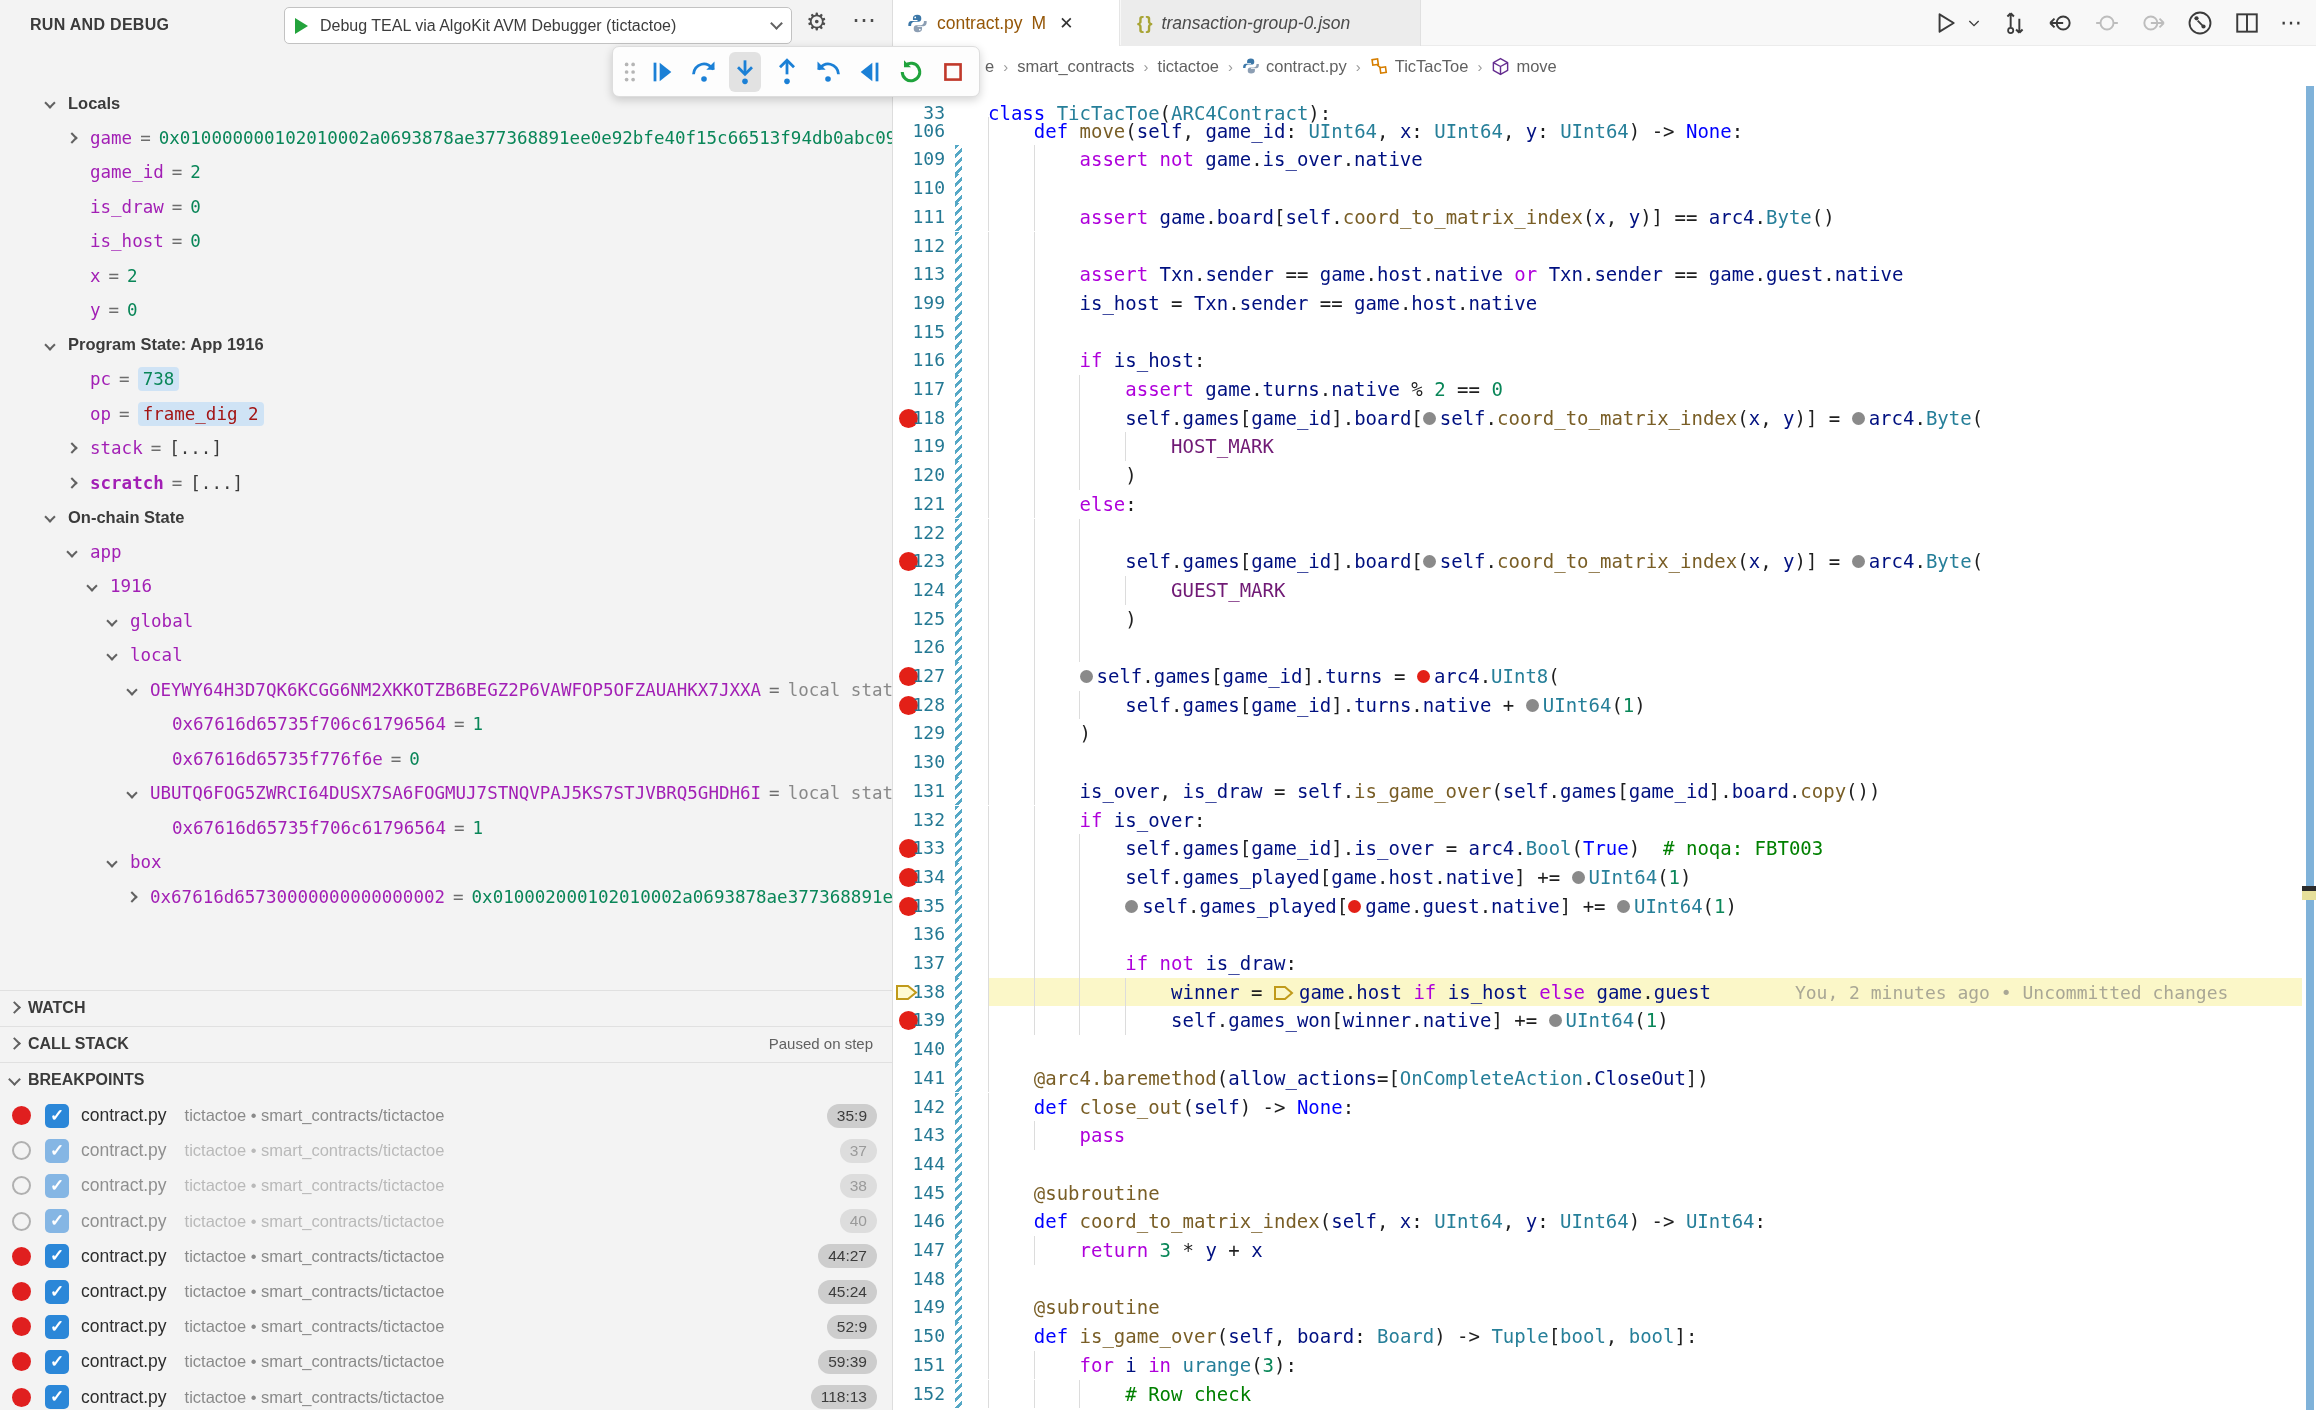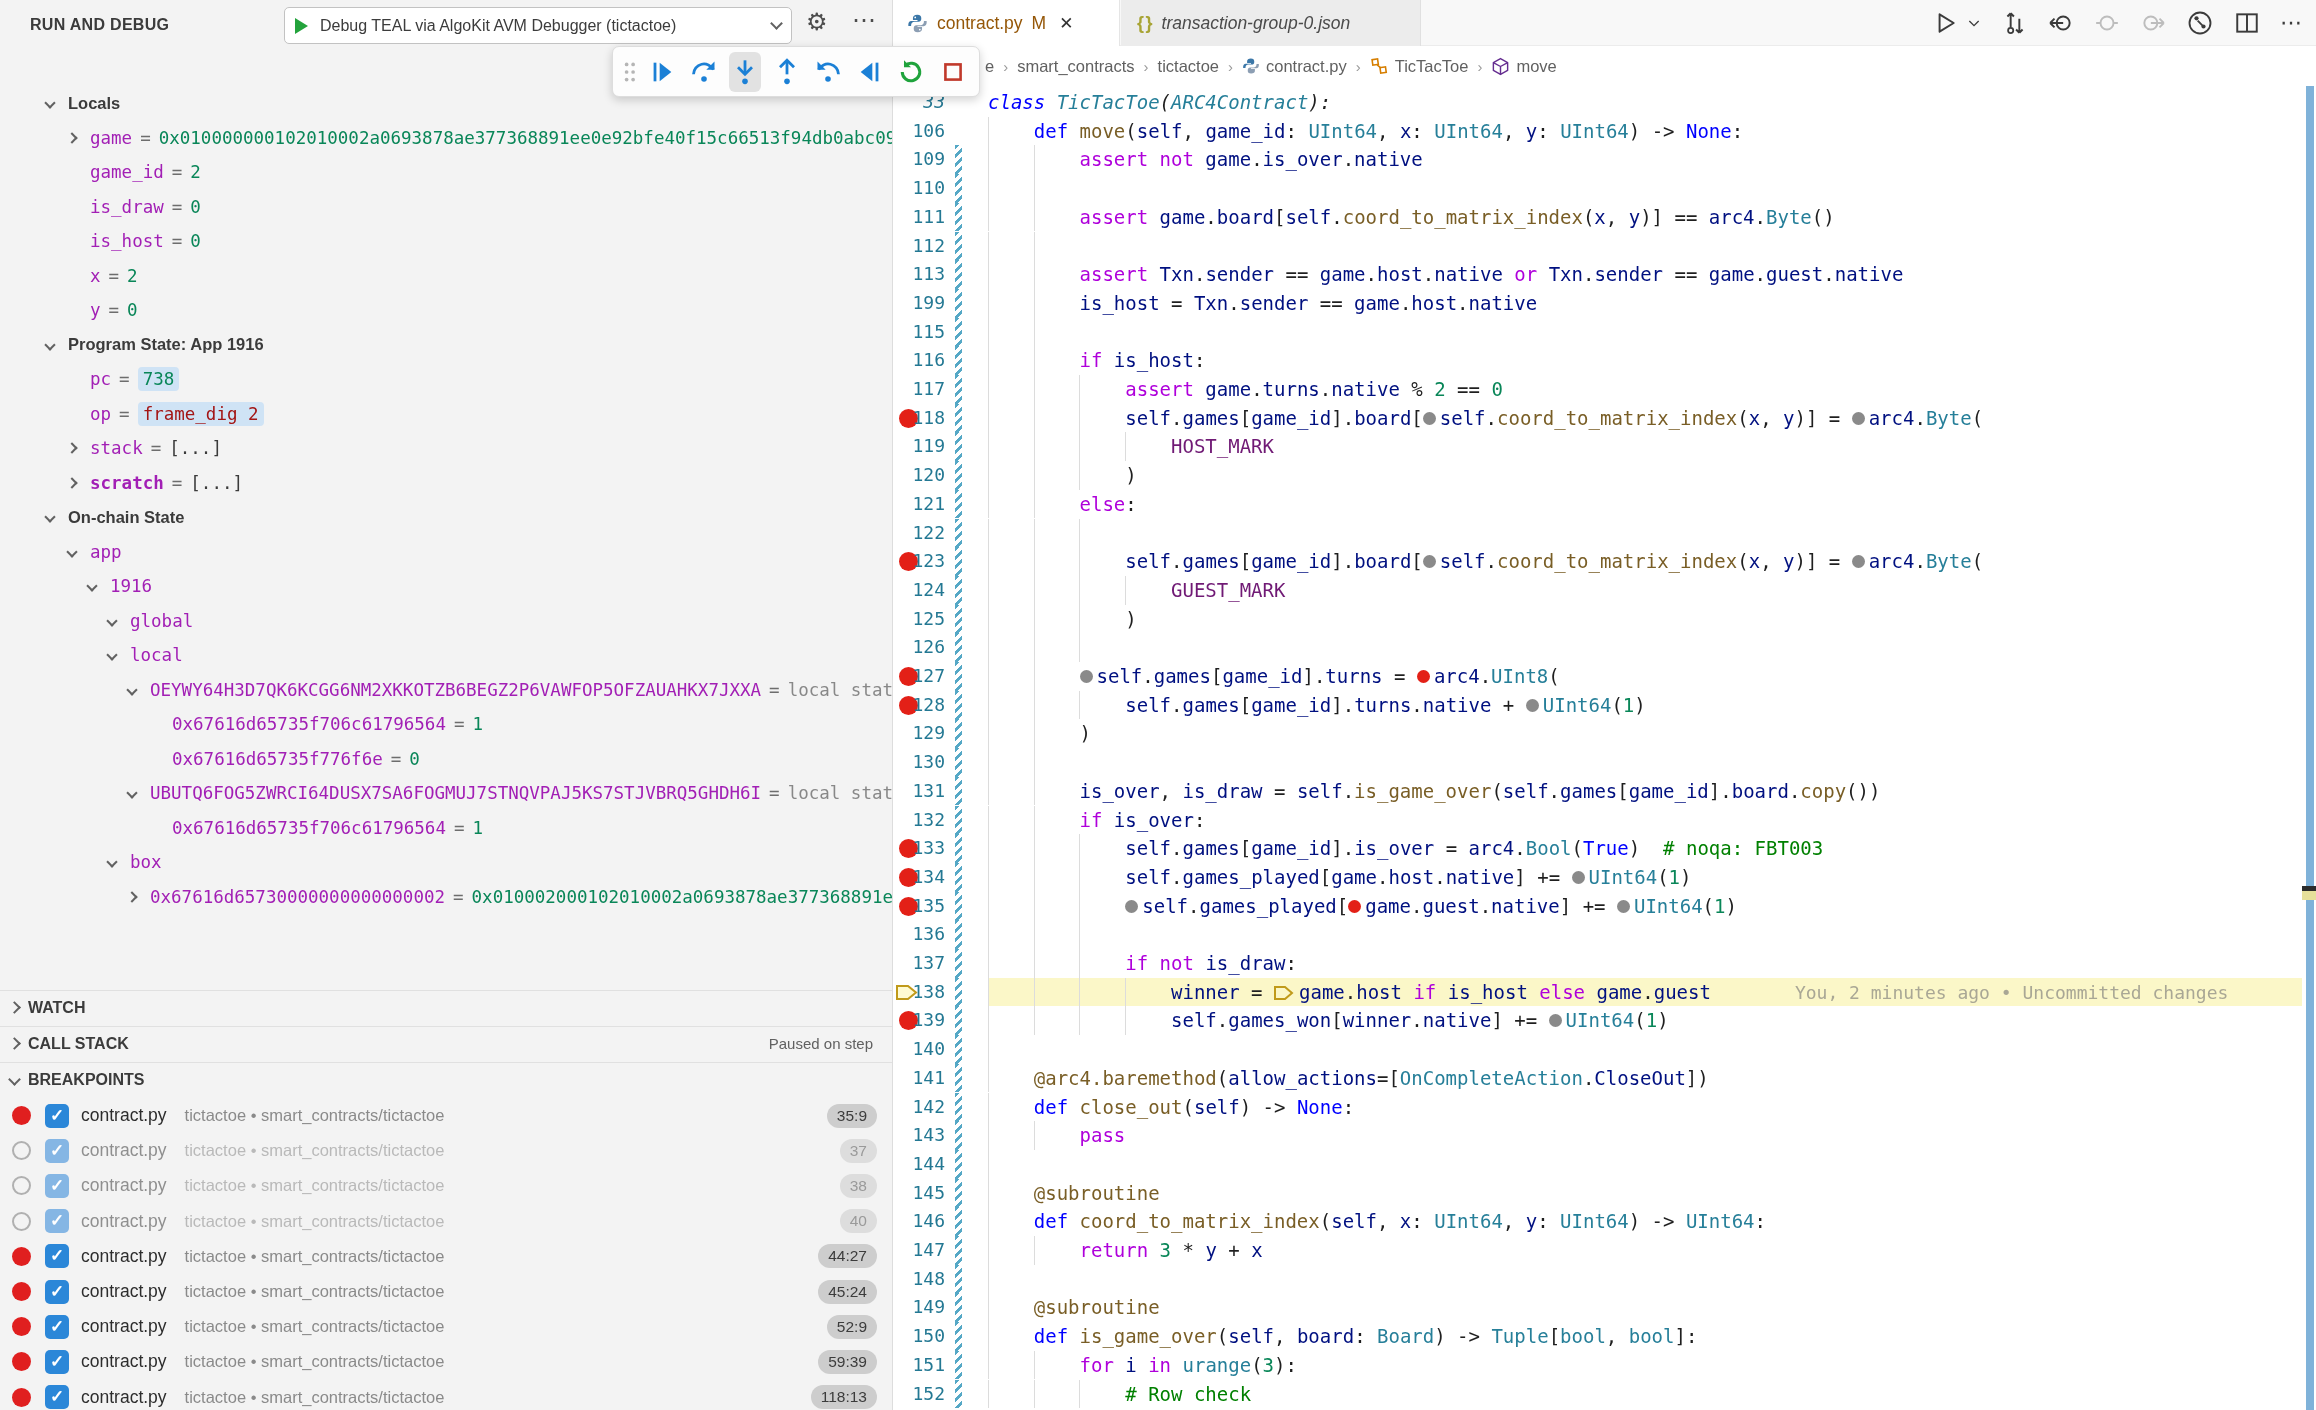--- a/index.html
+++ b/index.html
@@ -493,21 +493,21 @@
           </svg>
         </div>
       <div class="dbtn">
           <svg width="26" height="26" viewBox="0 0 24 24">
             <rect x="5" y="5" width="14" height="14" fill="none" stroke="#c0392b" stroke-width="2.4"></rect>
           </svg>
         </div>
     </div>
 
     <div id="code">
-        <div class="cline" style="top: 2px; font-style: italic;">
+        <div class="cline" style="top: 13px;">
           <div class="lnum">33</div>
           <div class="ctext"><span class="tk-kb">class </span><span class="tk-ty">TicTacToe</span><span class="tk-pl">(</span><span class="tk-ty">ARC4Contract</span><span class="tk-pl">):</span></div>
         </div>
         <div class="cline" style="top: 30.7px;">
           <div class="lnum">106</div>
           <div class="guide" style="left: 95px;"></div>
           <div class="ctext"><span class="tk-pl">    </span><span class="tk-kb">def </span><span class="tk-fn">move</span><span class="tk-pl">(</span><span class="tk-vr">self</span><span class="tk-pl">, </span><span class="tk-vr">game_id</span><span class="tk-pl">: </span><span class="tk-ty">UInt64</span><span class="tk-pl">, </span><span class="tk-vr">x</span><span class="tk-pl">: </span><span class="tk-ty">UInt64</span><span class="tk-pl">, </span><span class="tk-vr">y</span><span class="tk-pl">: </span><span class="tk-ty">UInt64</span><span class="tk-pl">) -&gt; </span><span class="tk-kb">None</span><span class="tk-pl">:</span></div>
         </div>
         <div class="cline" style="top: 59.4px;">
           <div class="lnum">109</div>

